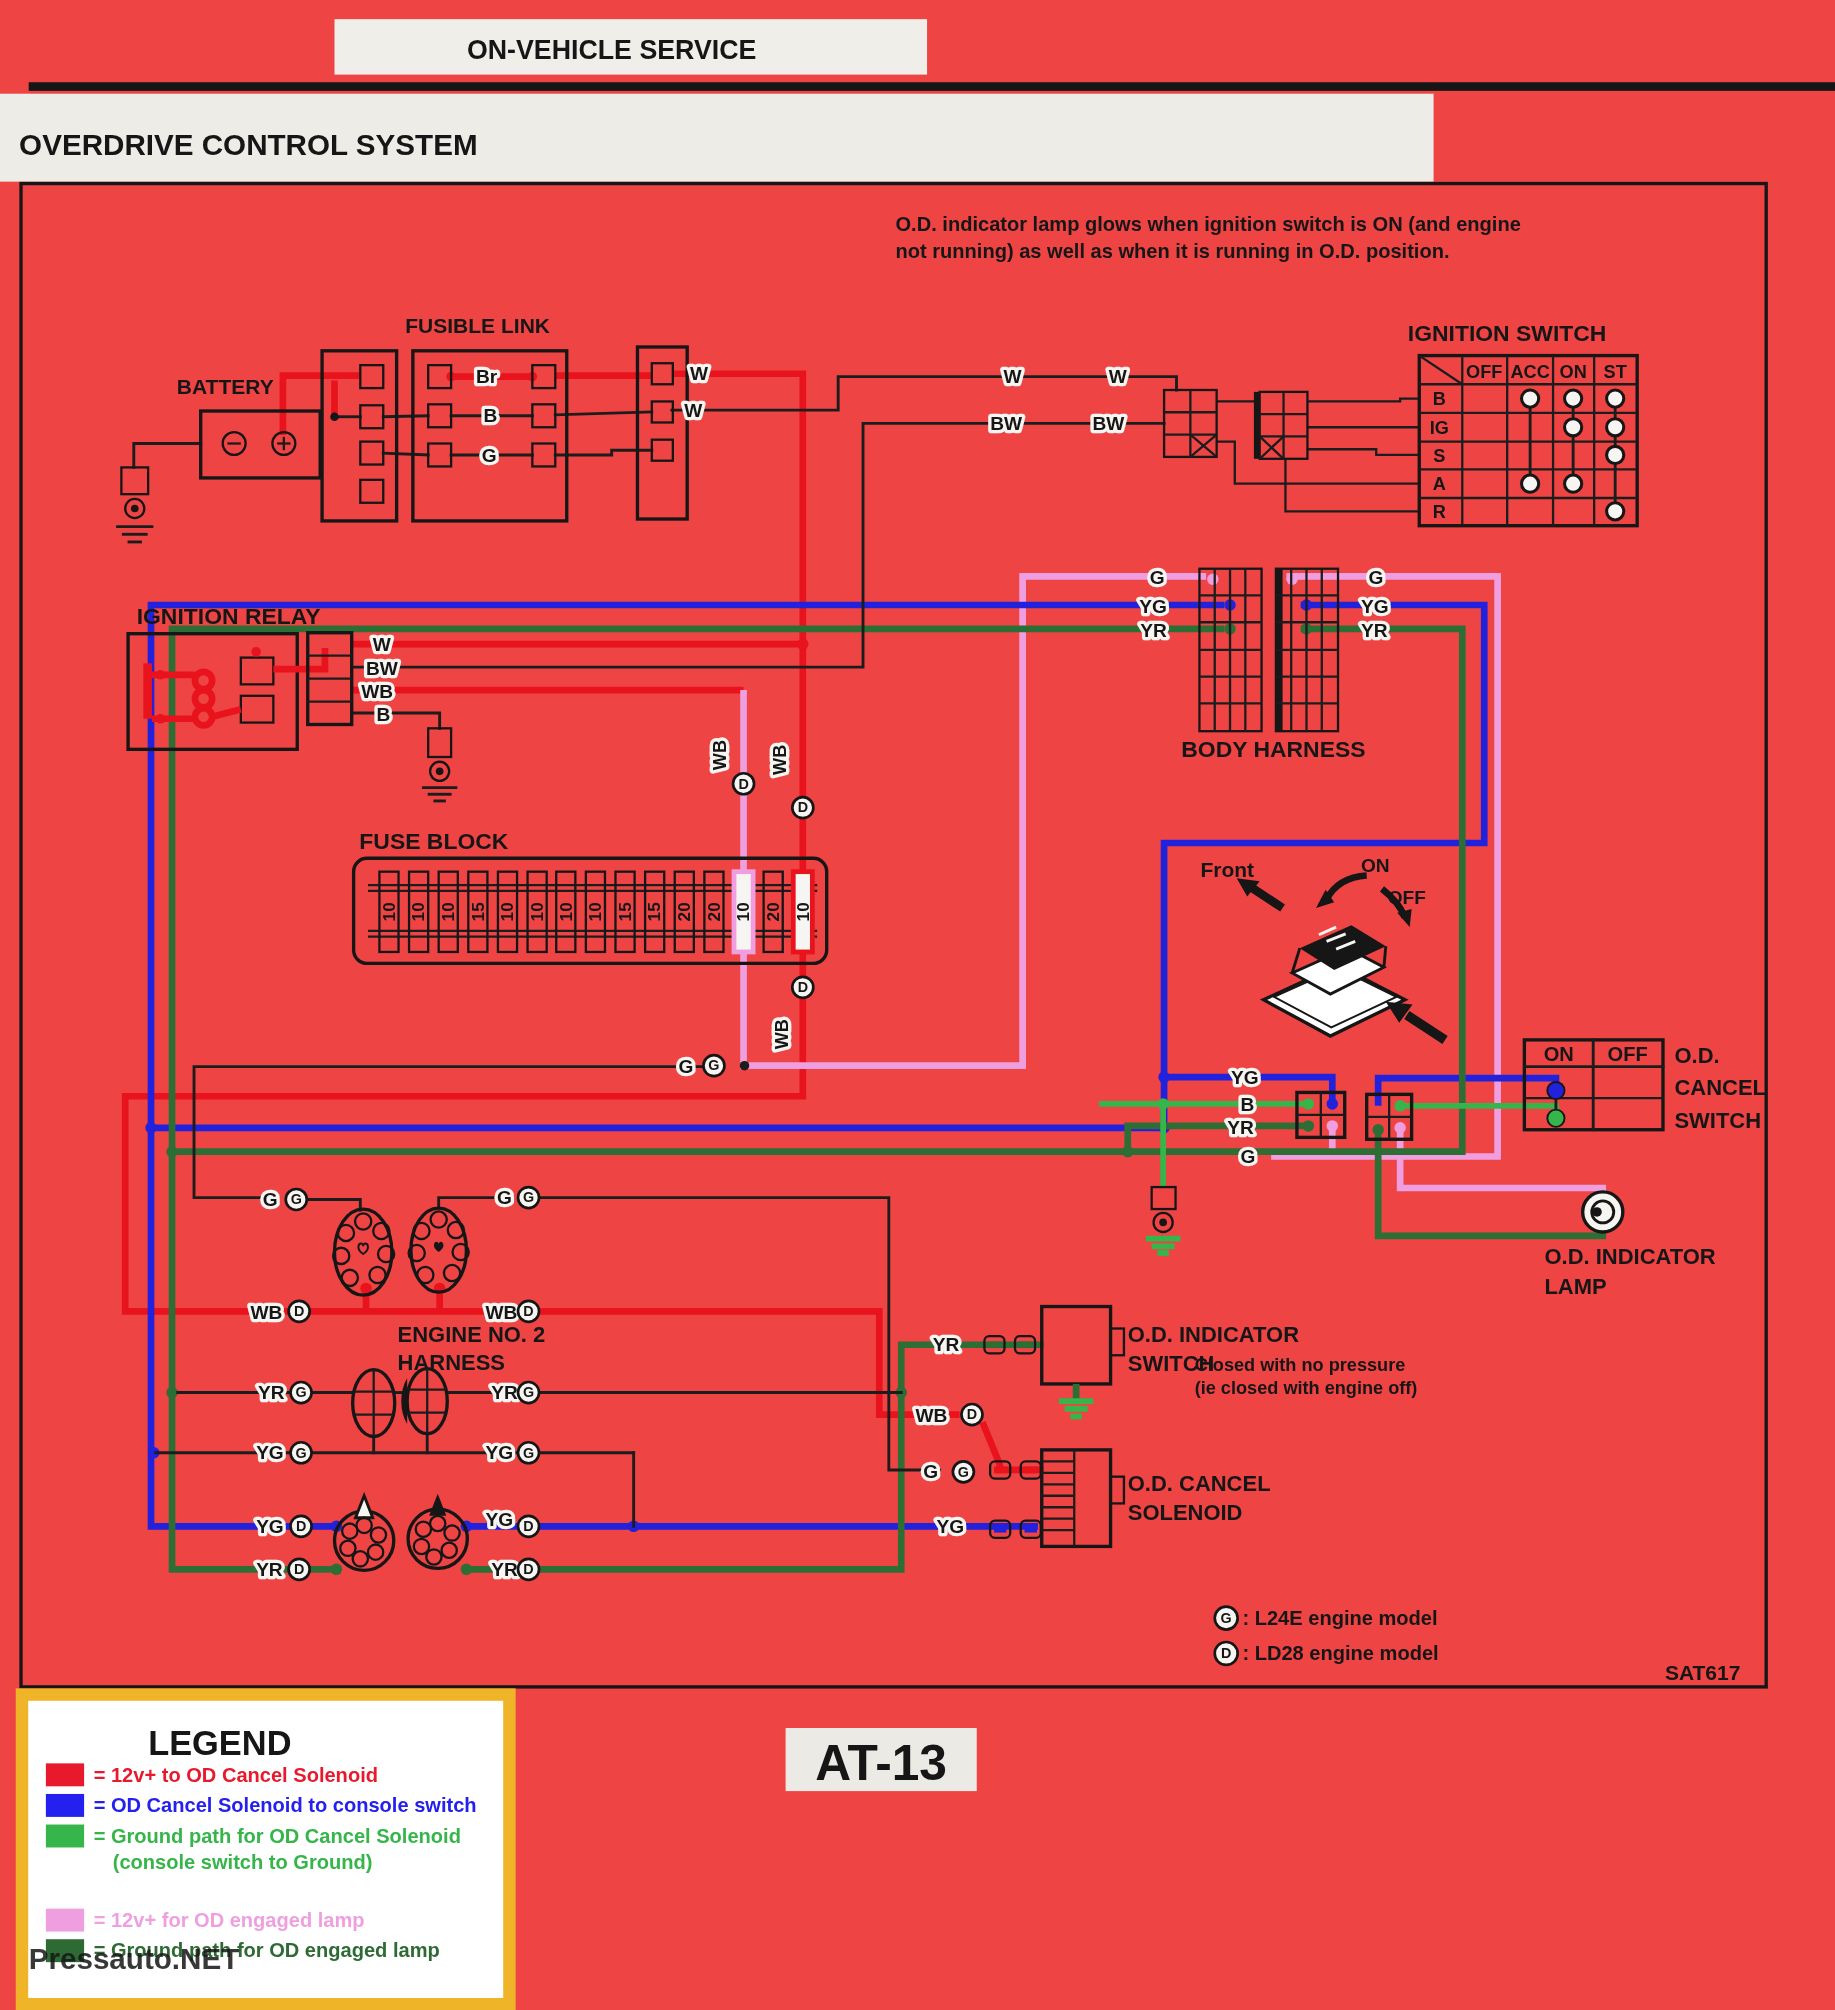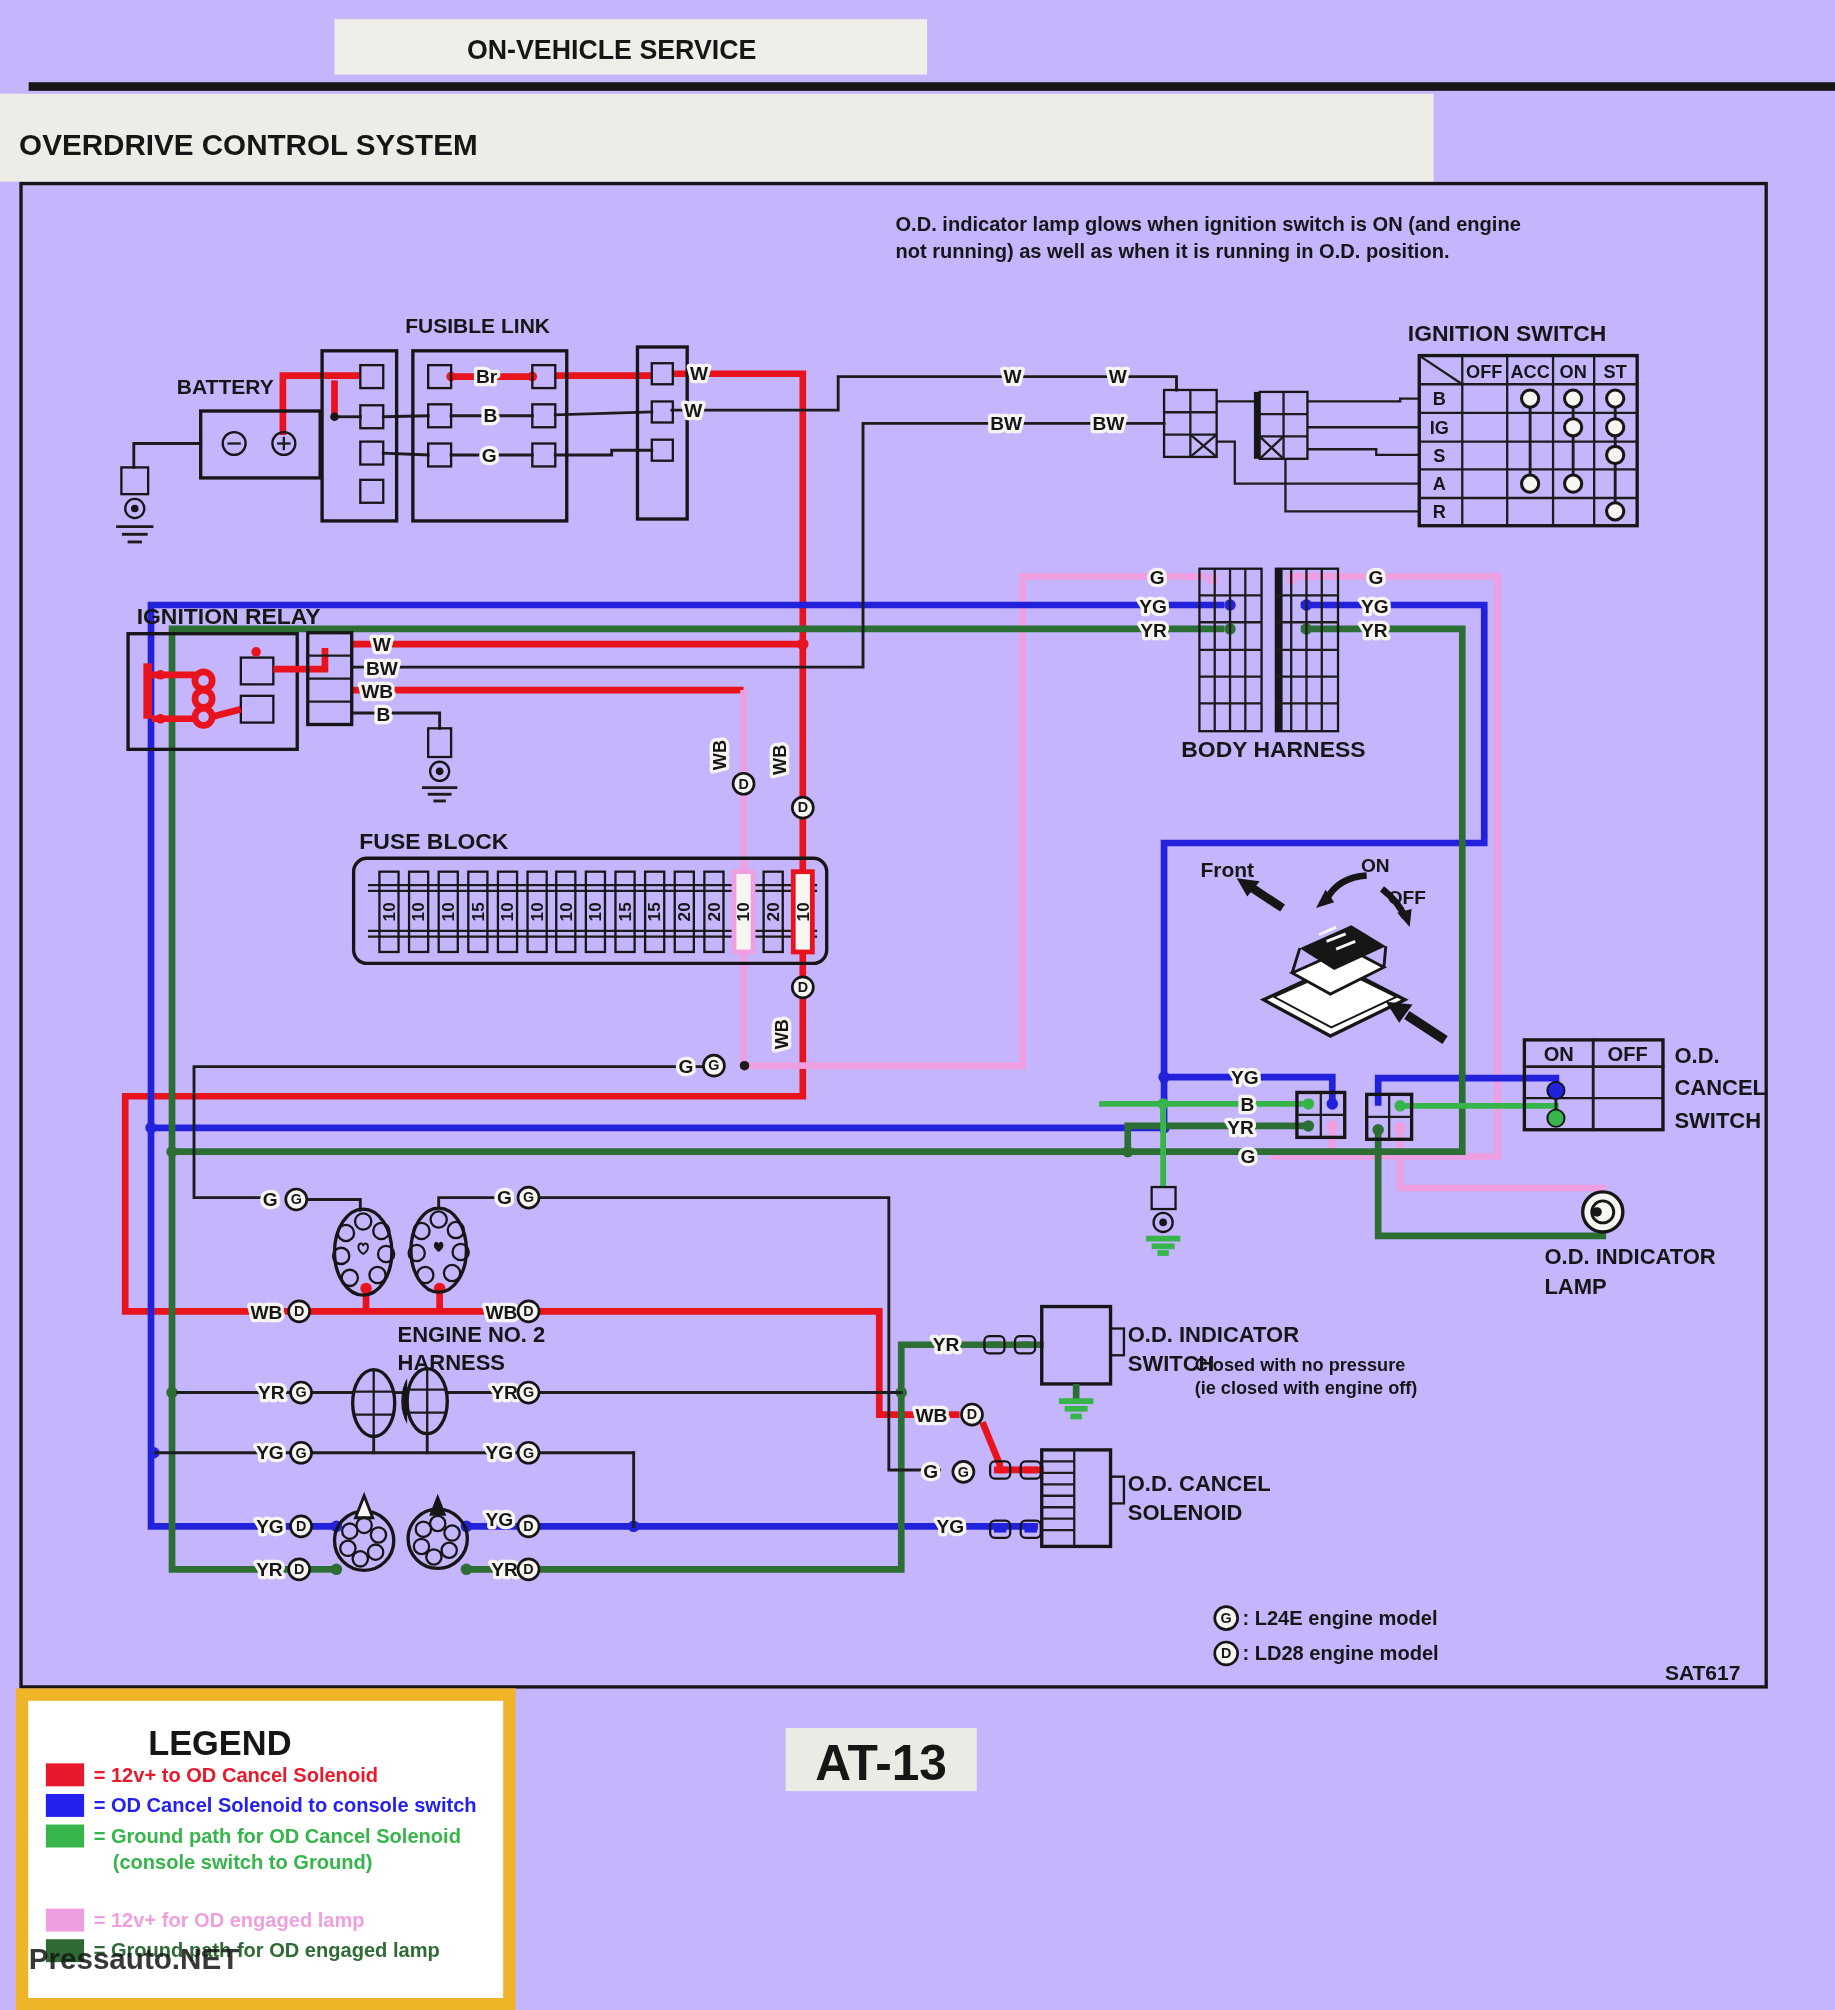--- a/index.html
+++ b/index.html
@@ -1,16 +1,16 @@
 <!DOCTYPE html>
 <html style="--c-black: #1c1c1c; --c-red: #e8131d; --c-blue: #2222dd; --c-green: #35b54a; --c-dkgreen: #2d6e35; --c-pink: #ef9fdf; --c-note-blue: #2a21b8; --c-legend-red: #e8192c; --c-legend-blue: #2420f0; --c-legend-green: #35b54a; --c-legend-pink: #ef9fdf; --c-legend-dark: #2e6b34; --c-legend-border: #f0b429; --c-watermark-blue: #3746c3;"><head>
 <meta charset="utf-8">
 <style>
   html,body{margin:0;padding:0;background:#f6f5f1;}
-  #page{position:relative;width:1835px;height:2010px;background:#c4b5fd;overflow:hidden;
+  #page{position:relative;width:1835px;height:2010px;background:#ef4444;overflow:hidden;
         font-family:"Liberation Sans",sans-serif;}
   svg{position:absolute;left:0;top:0;}
   text{font-family:"Liberation Sans",sans-serif;font-weight:bold;fill:#161616;}
   .halo{paint-order:stroke;stroke:#f6f5f1;stroke-width:7px;stroke-linejoin:round;}
   .t18{font-size:18px}.t19{font-size:19px}.t20{font-size:20px}.t21{font-size:21px}
   .t22{font-size:22px}.t23{font-size:23px}.t24{font-size:24px}
   .t28{font-size:28px}.t31{font-size:31px}.t36{font-size:36px}.t52{font-size:52px}
   .wk{stroke:var(--c-black);stroke-width:3;fill:none;stroke-linecap:square}
   .wk2{stroke:var(--c-black);stroke-width:2.4;fill:none}
   .wr{stroke:var(--c-red);stroke-width:7;fill:none}

